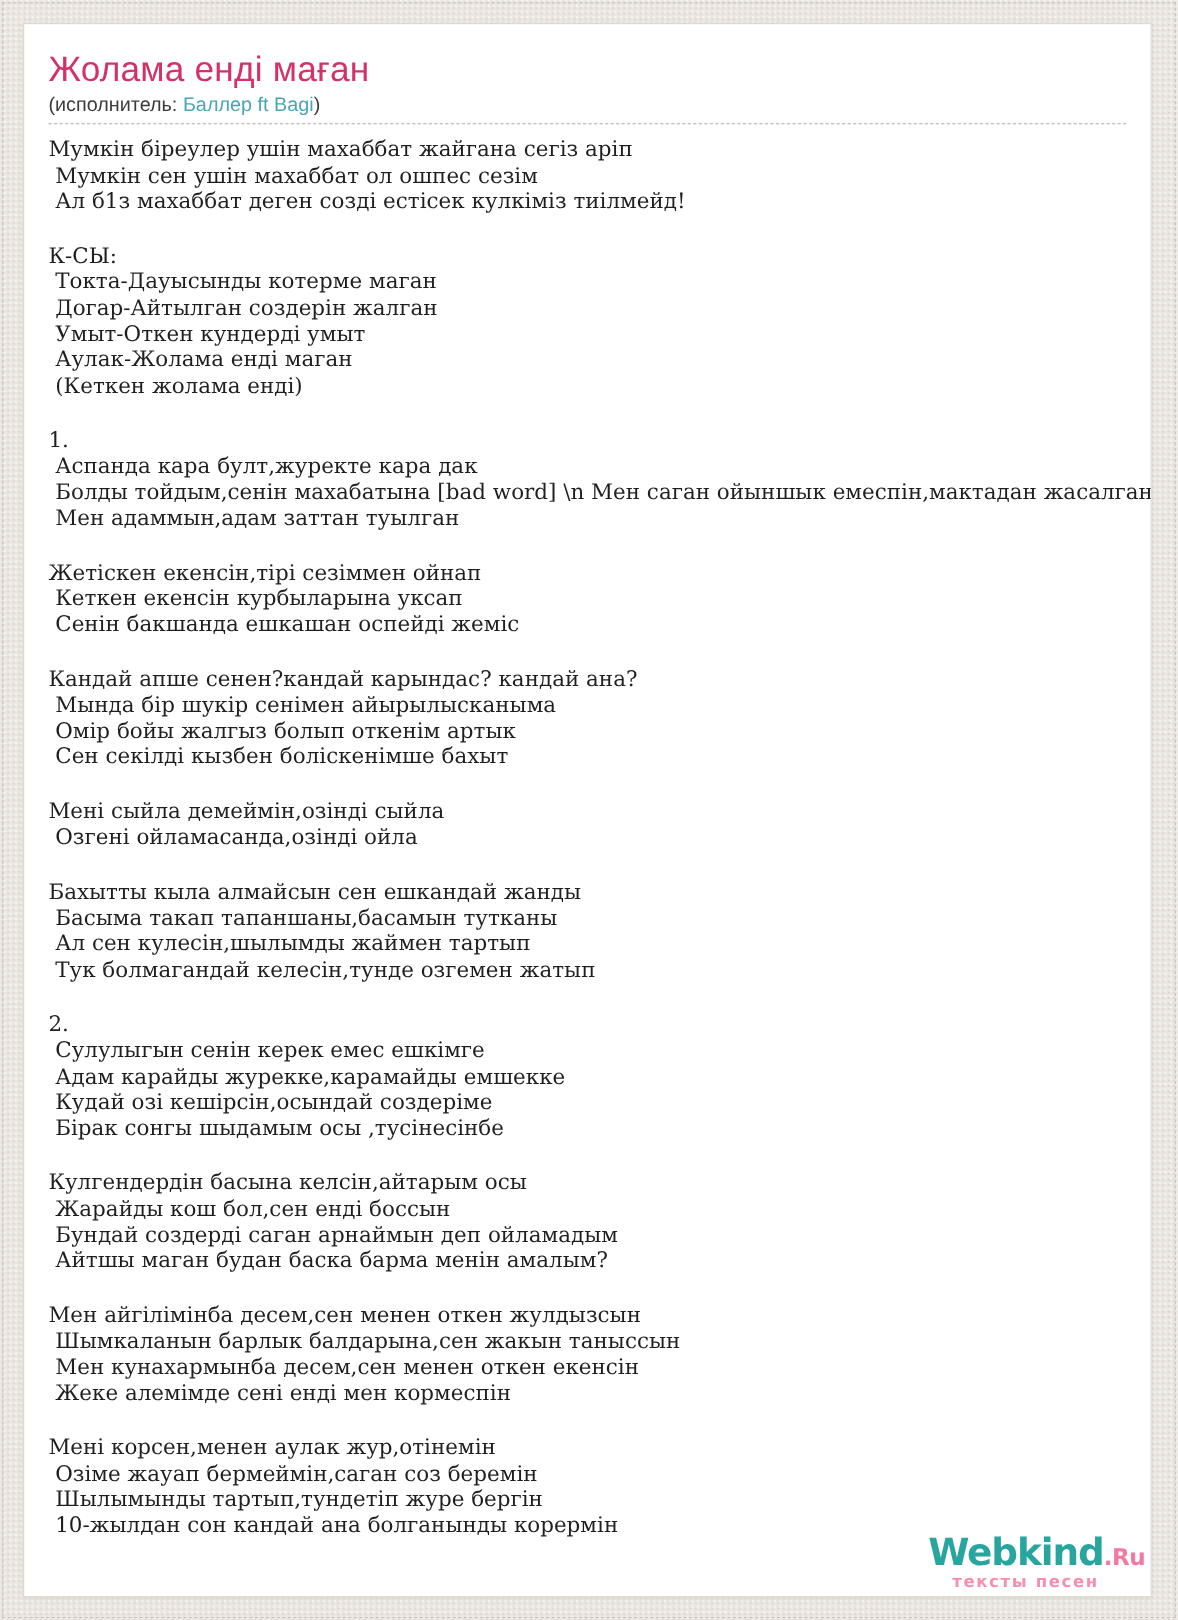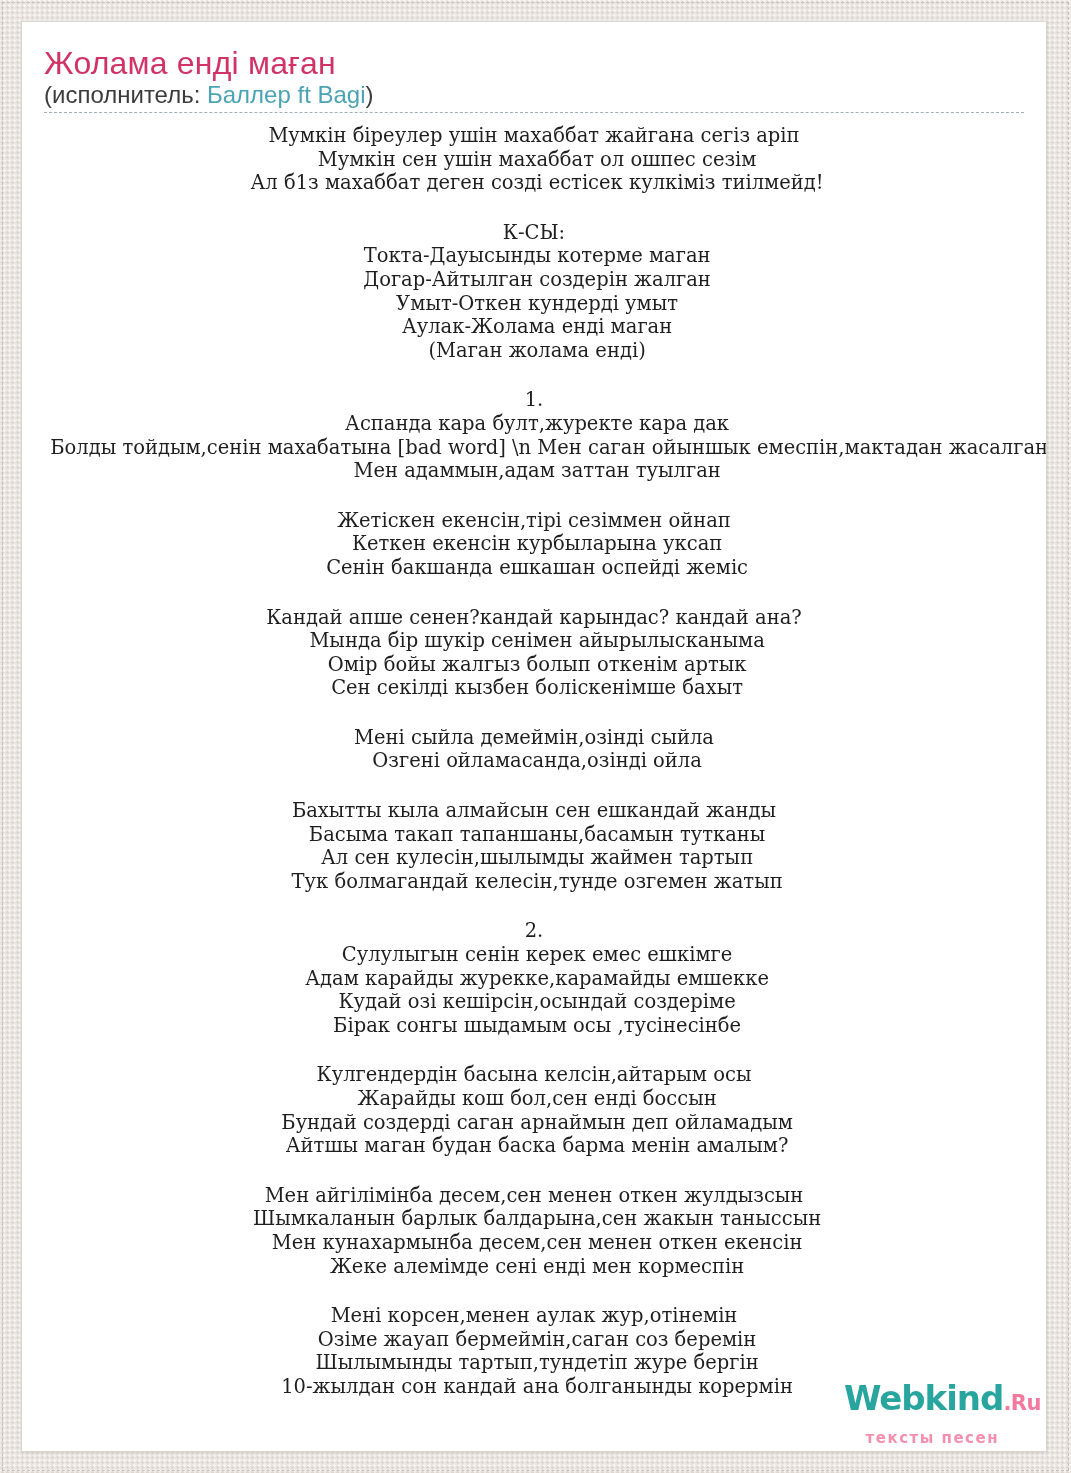--- a/index.html
+++ b/index.html
@@ -44,21 +44,21 @@
   .page-title {
     margin: 0;
     font-size: 32px;
     line-height: 34px;
     font-weight: 500;
     color: #d13366;
     letter-spacing: 0.2px;
   }
   .artist-line {
     margin-top: 3px;
-    font-size: 24px;
+    font-size: 18px;
     line-height: 24px;
     color: #3c3c3c;
   }
   .artist-link {
     color: #4ba4b5;
     text-decoration: none;
     cursor: pointer;
   }
   .separator {
     margin-top: 5px;
@@ -70,21 +70,20 @@
     font-family: "DejaVu Serif", "Liberation Serif", serif;
     font-size: 19.5px;
     line-height: 23.6px;
     color: #1f1f1f;
   }
   .stanza {
     margin: 0 0 26px 0;
   }
   .lyric-line {
     white-space: pre;
-    text-align: center;
   }
   .site-logo {
     position: absolute;
     right: 5px;
     bottom: 5px;
     text-align: right;
     line-height: 1;
     cursor: pointer;
     font-family: "DejaVu Sans", sans-serif;
   }
@@ -98,21 +97,21 @@
     letter-spacing: -1px;
     margin-top: 48px;
   }
   .logo-ru {
     font-size: 21px;
     font-weight: bold;
     color: #f2799f;
     letter-spacing: -0.5px;
   }
   .logo-tagline {
-    margin-top: 16px;
+    margin-top: 2px;
     padding-right: 42px;
     font-size: 15px;
     font-weight: bold;
     color: #f58fae;
     letter-spacing: 1.5px;
   }
 </style>
 </head>
 <body>
 
@@ -131,21 +130,21 @@
         <div class="lyric-line">Мумкін біреулер ушін махаббат жайгана сегіз аріп</div>
         <div class="lyric-line"> Мумкін сен ушін махаббат ол ошпес сезім</div>
         <div class="lyric-line"> Ал б1з махаббат деген созді естісек кулкіміз тиілмейд!</div>
       </div>
       <div class="stanza">
         <div class="lyric-line">К-СЫ:</div>
         <div class="lyric-line"> Токта-Дауысынды котерме маган</div>
         <div class="lyric-line"> Догар-Айтылган создерін жалган</div>
         <div class="lyric-line"> Умыт-Откен кундерді умыт</div>
         <div class="lyric-line"> Аулак-Жолама енді маган</div>
-        <div class="lyric-line"> (Маган жолама енді)</div>
+        <div class="lyric-line"> (Кеткен жолама енді)</div>
       </div>
       <div class="stanza">
         <div class="lyric-line">1.</div>
         <div class="lyric-line"> Аспанда кара булт,журекте кара дак</div>
         <div class="lyric-line"> Болды тойдым,сенін махабатына [bad word] \n Мен саган ойыншык емеспін,мактадан жасалган</div>
         <div class="lyric-line"> Мен адаммын,адам заттан туылган</div>
       </div>
       <div class="stanza">
         <div class="lyric-line">Жетіскен екенсін,тірі сезіммен ойнап</div>
         <div class="lyric-line"> Кеткен екенсін курбыларына уксап</div>

